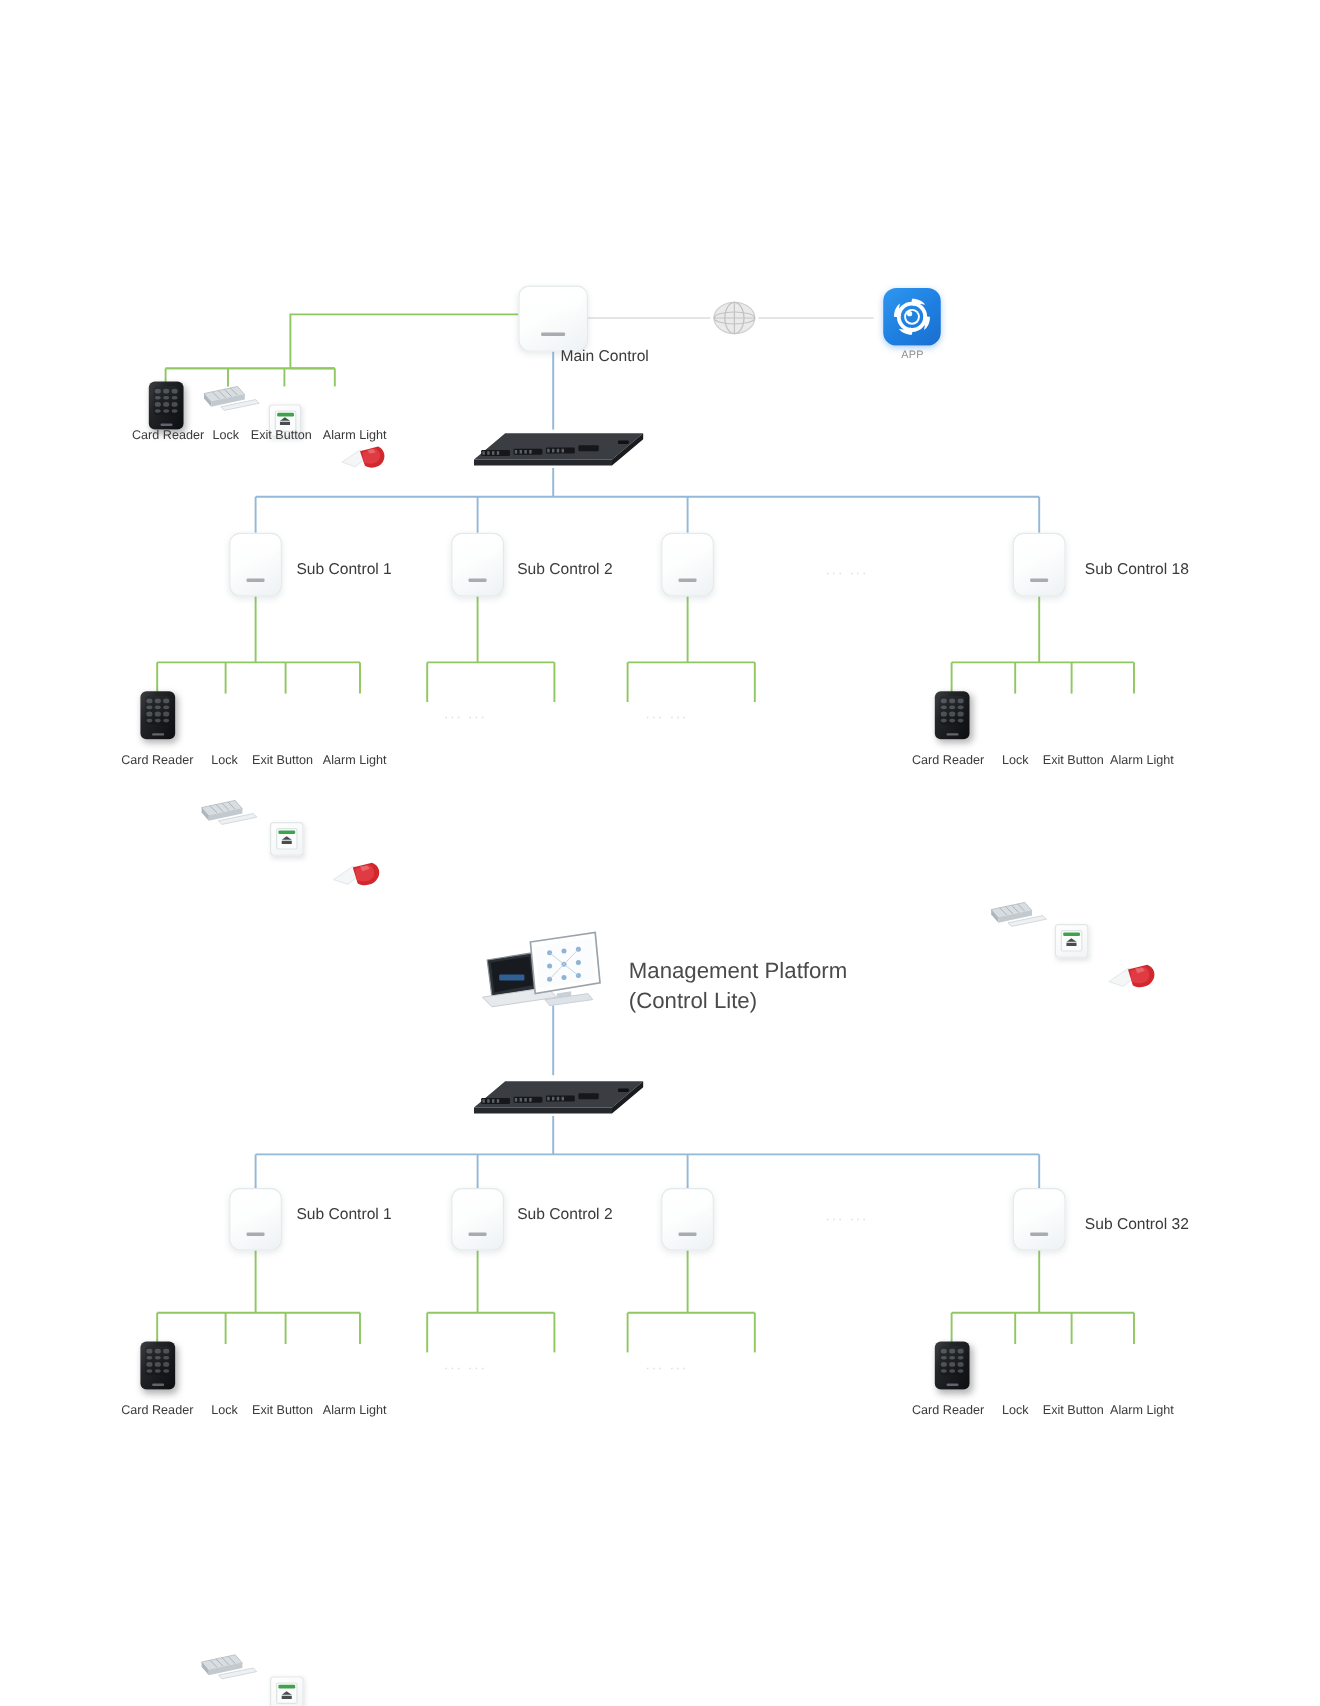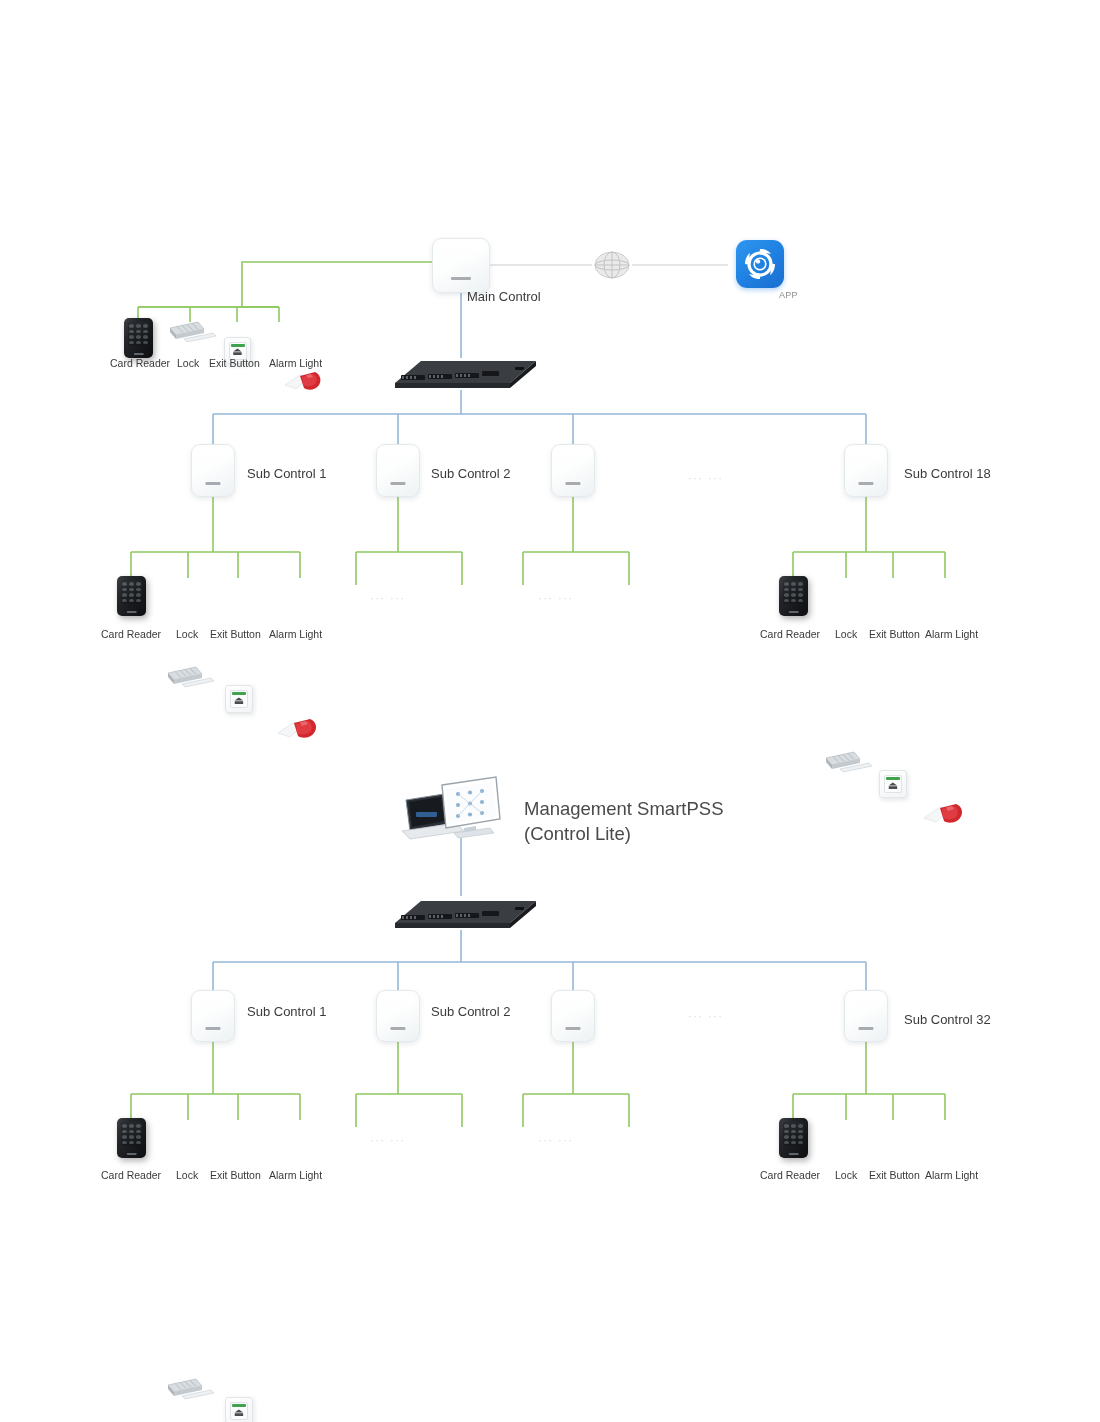--- a/index.html
+++ b/index.html
@@ -262,21 +262,21 @@
           <path d="M24 39 c-5 0 -9 -2 -11 -5 3 1 7 1 10 -1 2 3 1 5 1 6z"></path>
           <path d="M9 24 c0 -5 2 -9 5 -11 -1 3 -1 7 1 10 -3 2 -5 1 -6 1z"></path>
         </g>
         <circle cx="24" cy="24" r="11" fill="none" stroke="#ffffff" stroke-width="3.2"></circle>
         <circle cx="24" cy="24" r="6.6" fill="#ffffff"></circle>
         <circle cx="24" cy="24" r="5" fill="#2183e0"></circle>
         <circle cx="22" cy="21.4" r="2.2" fill="#ffffff" opacity=".95"></circle>
       </svg>
     </div>
   </div>
-  <div class="label lbl-app" style="left:751px; top:290px;margin-left:28px;">APP</div>
+  <div class="label lbl-app" style="left:751px; top:290px;">APP</div>
 
   <div class="switch-wrap" style="left:393px; top:355px; width:145px; height:36px;">
     <svg width="145" height="36" viewBox="0 0 145 36" xmlns="http://www.w3.org/2000/svg">
       <polygon points="28,6 143,6 117,28 2,28" fill="#3a3d42"></polygon>
       <polygon points="2,28 117,28 117,33 2,33" fill="#25282c"></polygon>
       <polygon points="117,28 143,6 143,11 117,33" fill="#191b1e"></polygon>
       <g fill="#15171a">
         <rect x="8" y="20" width="24" height="5" rx="1"></rect>
         <rect x="35" y="19" width="24" height="5" rx="1"></rect>
         <rect x="62" y="18" width="24" height="5" rx="1"></rect>
@@ -515,21 +515,21 @@
       <g stroke="#b9cfe2" stroke-width=".8" opacity=".9" fill="none">
         <line x1="58" y1="19" x2="70" y2="28.5"></line>
           <line x1="82" y1="16" x2="70" y2="28.5"></line>
         <line x1="58" y1="41" x2="70" y2="28.5"></line>
           <line x1="82" y1="38" x2="70" y2="28.5"></line>
       </g>
       <polygon points="64,53 76,51 76,58 64,60" fill="#c9d1d8"></polygon>
       <polygon points="54,58 90,53 94,58 58,63" fill="#dde3e8" stroke="#c3cad0" stroke-width=".7"></polygon>
     </svg>
   </div>
-  <div class="label lbl-plat" style="left:524px; top:796px;">Management SmartPSS</div>
+  <div class="label lbl-plat" style="left:524px; top:796px;">Management Platform</div>
   <div class="label lbl-plat" style="left:524px; top:821px;">(Control Lite)</div>
 
   <div class="switch-wrap" style="left:393px; top:895px; width:145px; height:36px;">
     <svg width="145" height="36" viewBox="0 0 145 36" xmlns="http://www.w3.org/2000/svg">
       <polygon points="28,6 143,6 117,28 2,28" fill="#3a3d42"></polygon>
       <polygon points="2,28 117,28 117,33 2,33" fill="#25282c"></polygon>
       <polygon points="117,28 143,6 143,11 117,33" fill="#191b1e"></polygon>
       <g fill="#15171a">
         <rect x="8" y="20" width="24" height="5" rx="1"></rect>
         <rect x="35" y="19" width="24" height="5" rx="1"></rect>

